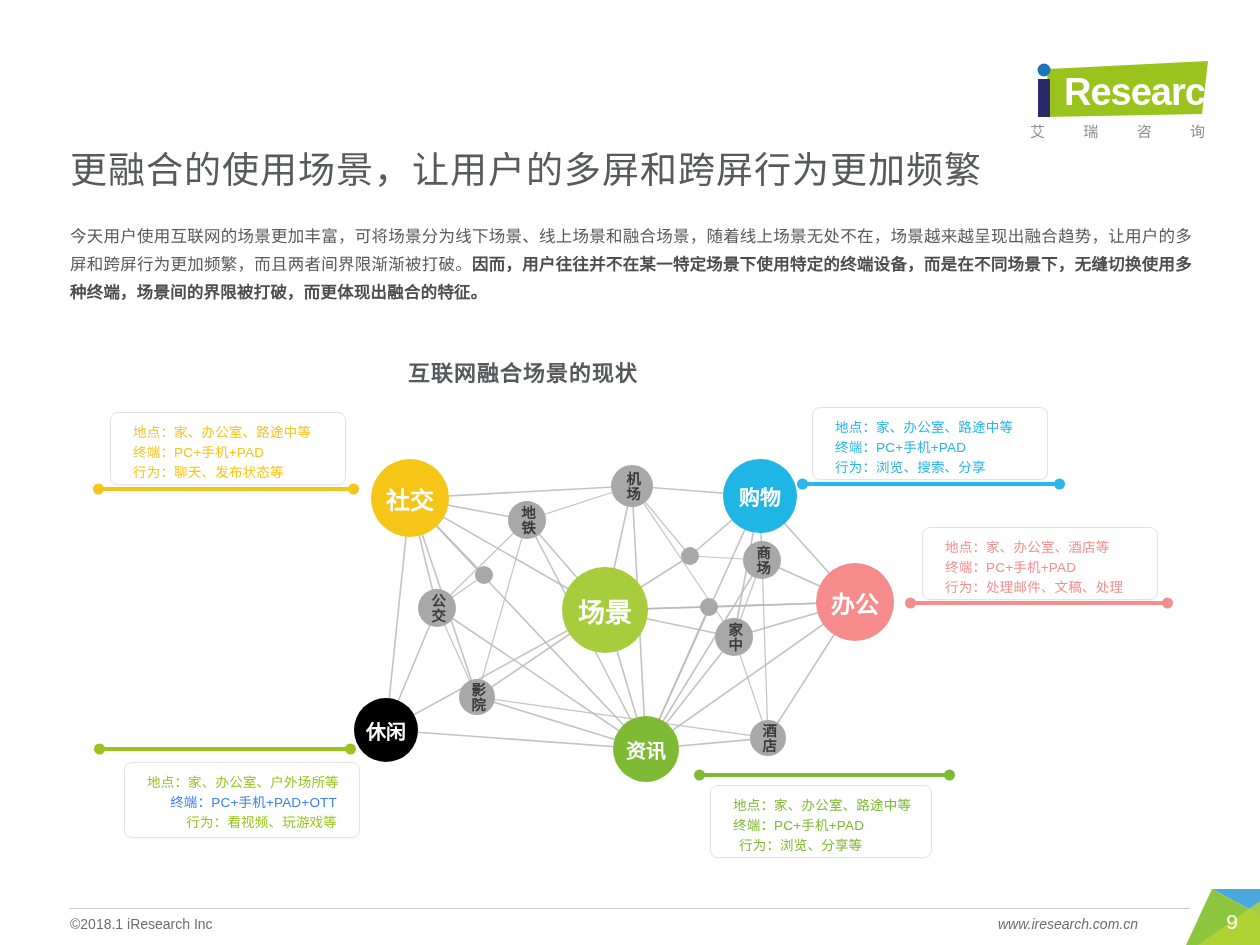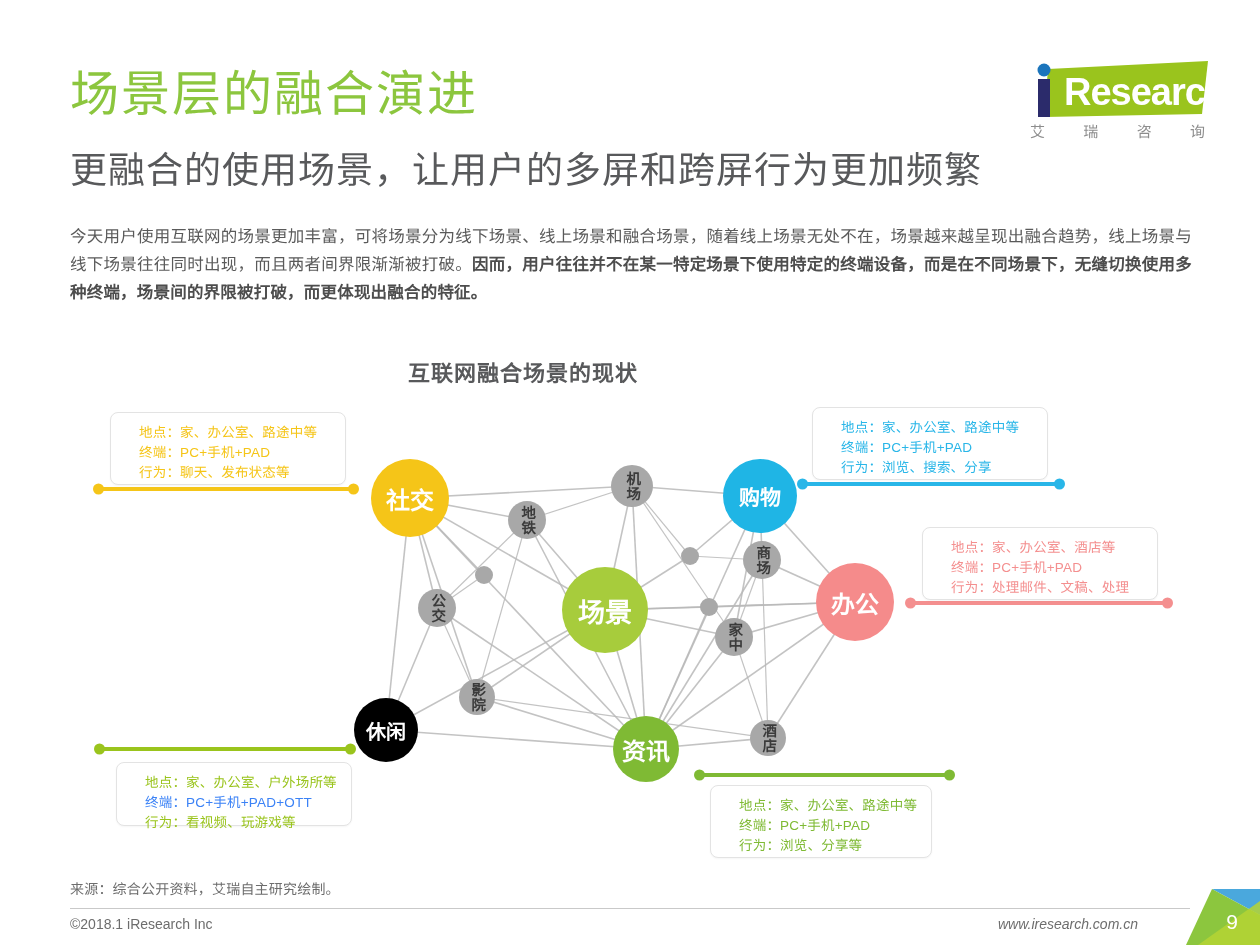--- a/index.html
+++ b/index.html
@@ -66,21 +66,21 @@
     transform:translate(-50%,-50%);
     writing-mode:vertical-rl;text-orientation:upright;
     line-height:1.0;white-space:nowrap;
   }
   .dot-plain{position:absolute;border-radius:50%;background:#a8a8a8;}
 
   
   .callout{
     position:absolute;background:#ffffff;
     border:1px solid #e3e3e3;border-radius:8px;
-    box-sizing:border-box;padding:10px 28px;
+    box-sizing:border-box;padding:10px 22px;
     box-shadow:0 1px 2px rgba(0,0,0,0.04);
   }
   .callout .line{
     font-size:13.5px;line-height:20px;white-space:nowrap;letter-spacing:0.2px;
   }
   .conn{position:absolute;height:4px;border-radius:2px;}
   .conn .cap{
     position:absolute;top:50%;width:11px;height:11px;border-radius:50%;
     transform:translateY(-50%);
   }
@@ -114,25 +114,24 @@
       <text x="34" y="48" font-family="'Liberation Sans',sans-serif" font-size="38" font-weight="bold" fill="#ffffff" letter-spacing="-1">Research</text>
     </svg>
   </div>
   <div class="logo-sub">
     <span>艾</span>
     <span>瑞</span>
     <span>咨</span>
     <span>询</span>
   </div>
 
-  <div class="h1">场景层的融合演进</div>
   <div class="h2">更融合的使用场景，让用户的多屏和跨屏行为更加频繁</div>
 
   <div class="para">
-    <span>今天用户使用互联网的场景更加丰富，可将场景分为线下场景、线上场景和融合场景，随着线上场景无处不在，场景越来越呈现出融合趋势，线上场景与线下场景往往同时出现，而且两者间界限渐渐被打破。</span><b>因而，用户往往并不在某一特定场景下使用特定的终端设备，而是在不同场景下，无缝切换使用多种终端，场景间的界限被打破，而更体现出融合的特征。</b>
+    <span>今天用户使用互联网的场景更加丰富，可将场景分为线下场景、线上场景和融合场景，随着线上场景无处不在，场景越来越呈现出融合趋势，让用户的多屏和跨屏行为更加频繁，而且两者间界限渐渐被打破。</span><b>因而，用户往往并不在某一特定场景下使用特定的终端设备，而是在不同场景下，无缝切换使用多种终端，场景间的界限被打破，而更体现出融合的特征。</b>
   </div>
 
   <div class="chart-title">互联网融合场景的现状</div>
 
   <div class="diagram">
     <svg class="net-svg" id="edge-layer">
         <line x1="410" y1="108" x2="632" y2="96" stroke="#b9b9b9" stroke-width="1.6" opacity="0.85"></line>
         <line x1="410" y1="108" x2="527" y2="130" stroke="#b9b9b9" stroke-width="1.6" opacity="0.85"></line>
         <line x1="410" y1="108" x2="437" y2="218" stroke="#b9b9b9" stroke-width="1.6" opacity="0.85"></line>
         <line x1="410" y1="108" x2="386" y2="340" stroke="#b9b9b9" stroke-width="1.6" opacity="0.85"></line>
@@ -195,21 +194,21 @@
         </div>
         <div class="node node-major" style="left: 562px; top: 177px; height: 86px; width: 86px; background: rgb(167, 204, 60); font-size: 27px;">
           <span>场景</span>
         </div>
         <div class="node node-major" style="left: 816px; top: 173px; height: 78px; width: 78px; background: rgb(245, 139, 139); font-size: 24px;">
           <span>办公</span>
         </div>
         <div class="node node-major" style="left: 354px; top: 308px; height: 64px; width: 64px; background: #000000; font-size: 20px;">
           <span>休闲</span>
         </div>
-        <div class="node node-major" style="left: 613px; top: 326px; height: 66px; width: 66px; background: rgb(127, 186, 52); font-size: 24px;">
+        <div class="node node-major" style="left: 613px; top: 326px; height: 66px; width: 66px; background: rgb(127, 186, 52); font-size: 20px;">
           <span>资讯</span>
         </div>
         <div class="node node-minor" style="left: 508px; top: 111px; height: 38px; width: 38px; position: absolute; font-size: 14.5px;">
           <span class="lbl">地铁</span>
         </div>
         <div class="node node-minor" style="left: 611px; top: 75px; height: 42px; width: 42px; position: absolute; font-size: 14.5px;">
           <span class="lbl">机场</span>
         </div>
         <div class="node node-minor" style="left: 418px; top: 199px; height: 38px; width: 38px; position: absolute; font-size: 14.5px;">
           <span class="lbl">公交</span>
@@ -254,37 +253,36 @@
       </div>
       <div class="callout" style="left: 922px; top: 527px; width: 236px; height: 73px;">
         <div class="line" style="color: rgb(244, 143, 143); font-family: Liberation Serif, serif;">地点：家、办公室、酒店等</div>
         <div class="line" style="color: rgb(244, 143, 143);">终端：PC+手机+PAD</div>
         <div class="line" style="color: rgb(244, 143, 143);">行为：处理邮件、文稿、处理</div>
       </div>
       <div class="conn" style="left: 97px; top: 747px; width: 256px; background: rgb(154, 196, 29);">
         <span class="cap l" style="background: rgb(154, 196, 29);"></span>
         <span class="cap r" style="background: rgb(154, 196, 29);"></span>
       </div>
-      <div class="callout" style="left: 116px; top: 762px; width: 236px; height: 64px;">
+      <div class="callout" style="left: 124px; top: 762px; width: 236px; height: 76px; text-align: right;">
         <div class="line" style="color: rgb(154, 196, 29);">地点：家、办公室、户外场所等</div>
         <div class="line" style="color: #3b82f6;">终端：PC+手机+PAD+OTT</div>
         <div class="line" style="color: rgb(154, 196, 29);">行为：看视频、玩游戏等</div>
       </div>
       <div class="conn" style="left: 697px; top: 773px; width: 255px; background: rgb(127, 186, 52);">
         <span class="cap l" style="background: rgb(127, 186, 52);"></span>
         <span class="cap r" style="background: rgb(127, 186, 52);"></span>
       </div>
       <div class="callout" style="left: 710px; top: 785px; width: 222px; height: 73px;">
         <div class="line" style="color: rgb(127, 186, 52);">地点：家、办公室、路途中等</div>
         <div class="line" style="color: rgb(127, 186, 52);">终端：PC+手机+PAD</div>
-        <div class="line" style="color: rgb(127, 186, 52);">行为：浏览、分享等</div>
+        <div class="line" style="color: rgb(127, 186, 52); margin-left: 6px;">行为：浏览、分享等</div>
       </div>
     </div>
 
-  <div class="source">来源：综合公开资料，艾瑞自主研究绘制。</div>
   <div class="rule"></div>
   <div class="copy">©2018.1 iResearch Inc</div>
   <div class="url">www.iresearch.com.cn</div>
   <div class="corner">
     <svg width="82" height="56" viewBox="0 0 82 56">
       <polygon points="34,0 82,0 82,26" fill="#4aa8dd"></polygon>
       <polygon points="34,0 82,26 82,56 8,56" fill="#8cc63e"></polygon>
       <polygon points="20,56 82,12 82,56" fill="#b5d334" opacity="0.85"></polygon>
     </svg>
   </div>

